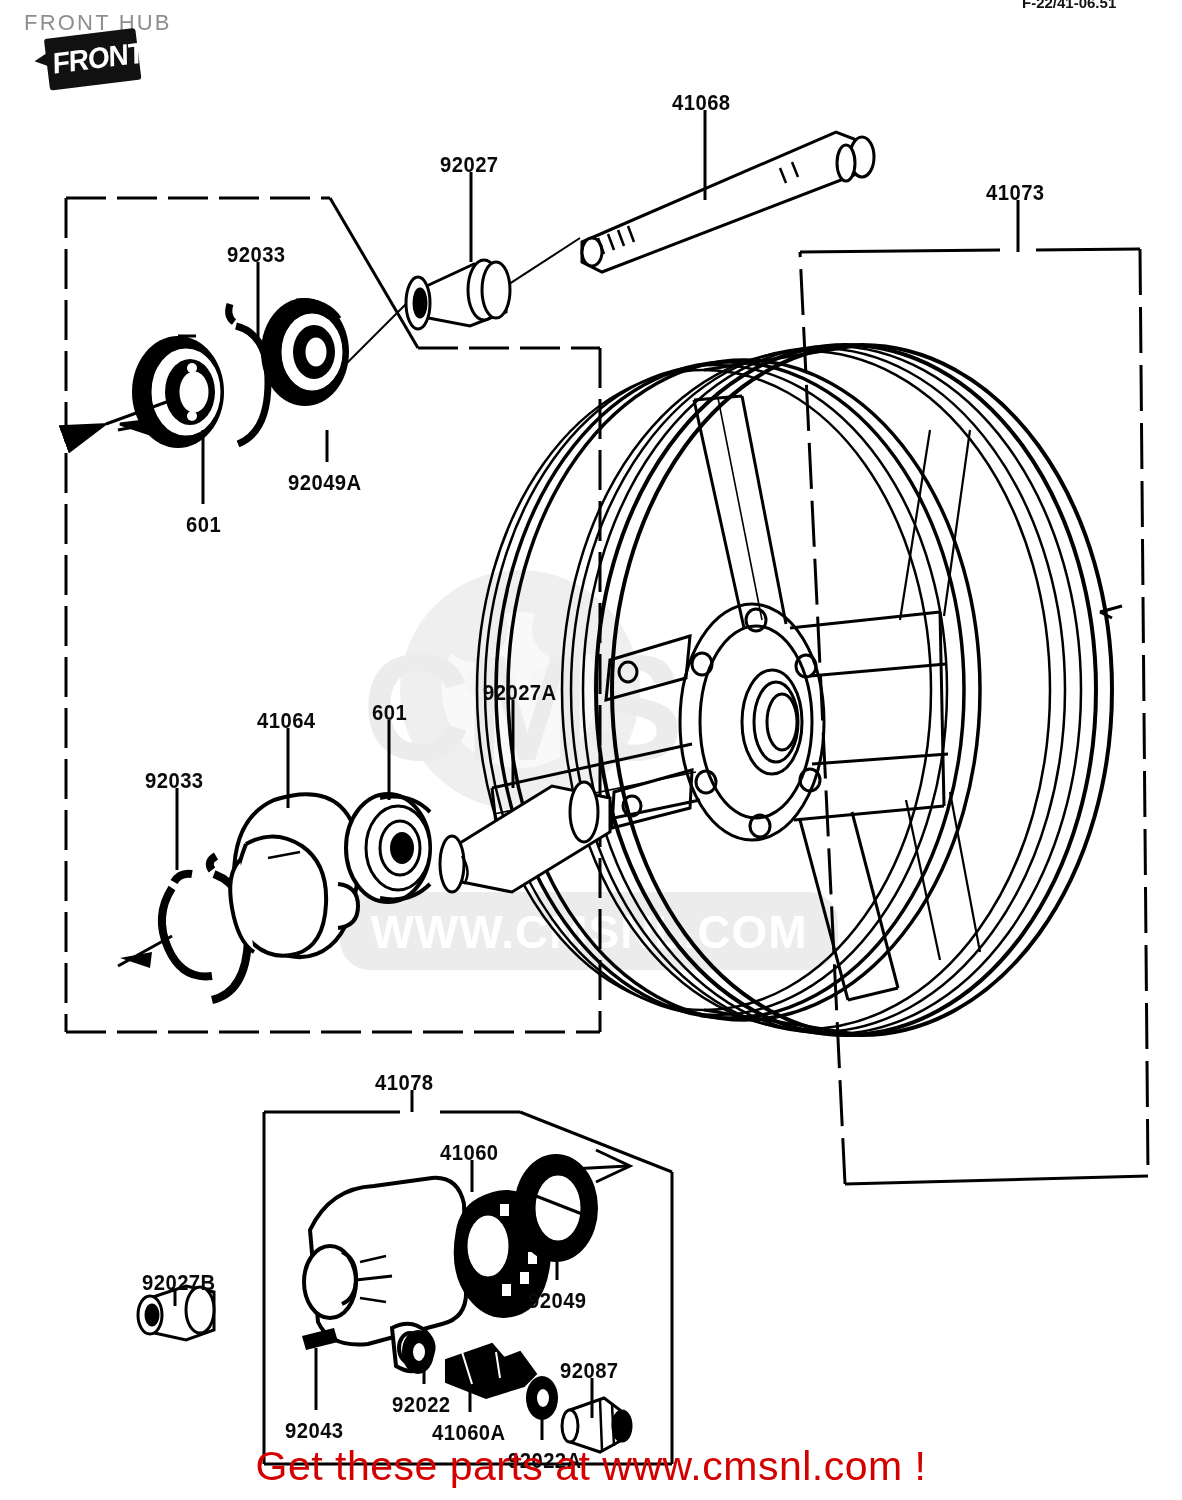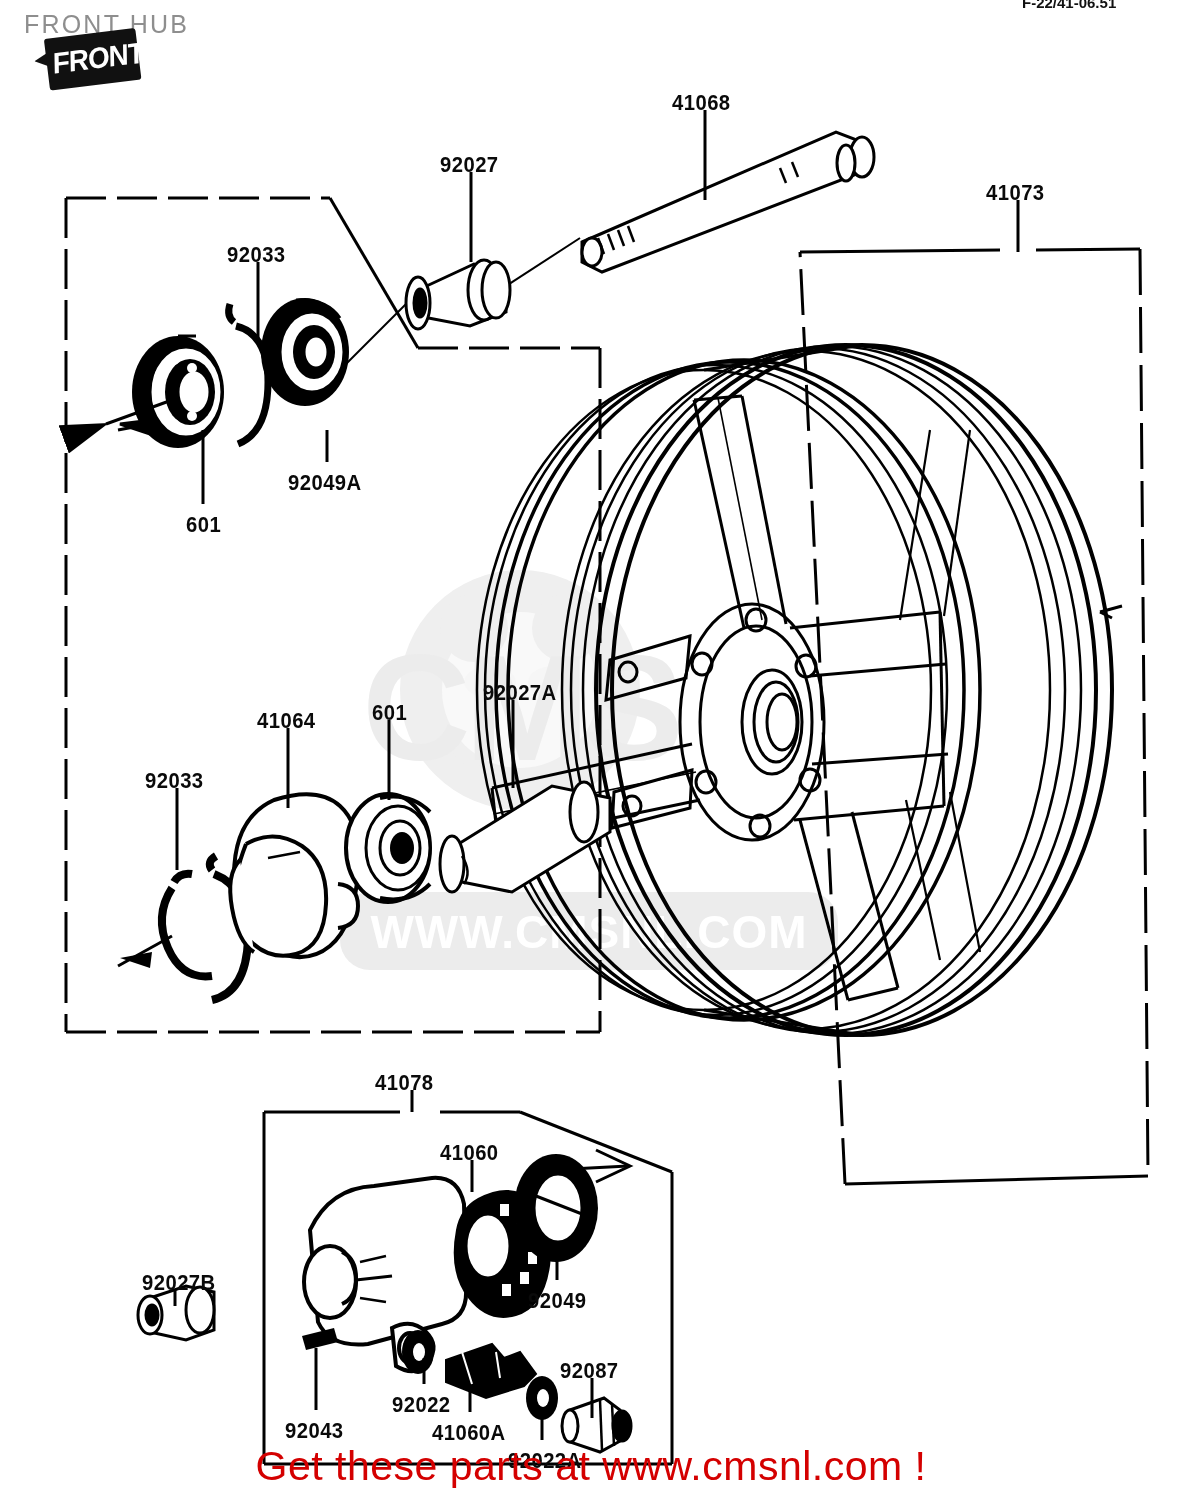--- a/index.html
+++ b/index.html
@@ -5,21 +5,21 @@
   html,body{margin:0;padding:0;background:#fff;}
   body{width:1182px;height:1500px;position:relative;overflow:hidden;
        font-family:"Liberation Sans",sans-serif;}
   #stage{position:absolute;left:0;top:0;width:1182px;height:1500px;background:#fff;}
   #art{position:absolute;left:0;top:0;}
 
   .lbl{position:absolute;font-family:"Liberation Sans",sans-serif;
        font-weight:700;font-size:22px;color:#0a0a0a;letter-spacing:.5px;
        white-space:nowrap;transform:scaleX(.92);transform-origin:left center;}
 
-  #pagetitle{position:absolute;left:24px;top:10px;font-size:25px;
+  #pagetitle{position:absolute;left:24px;top:10px;font-size:22px;
        color:#8e8e8e;letter-spacing:2.2px;font-weight:400;white-space:nowrap;}
 
   #corner-code{position:absolute;left:1022px;top:-6px;font-size:15px;
        font-weight:700;color:#111;letter-spacing:0px;white-space:nowrap;
        font-family:"Liberation Sans",sans-serif;}
 
   #footer{position:absolute;left:0;top:1443px;width:1182px;text-align:center;
        color:#d40000;font-size:41px;font-family:"Liberation Sans",sans-serif;
        font-weight:400;letter-spacing:.5px;white-space:nowrap;}
 

